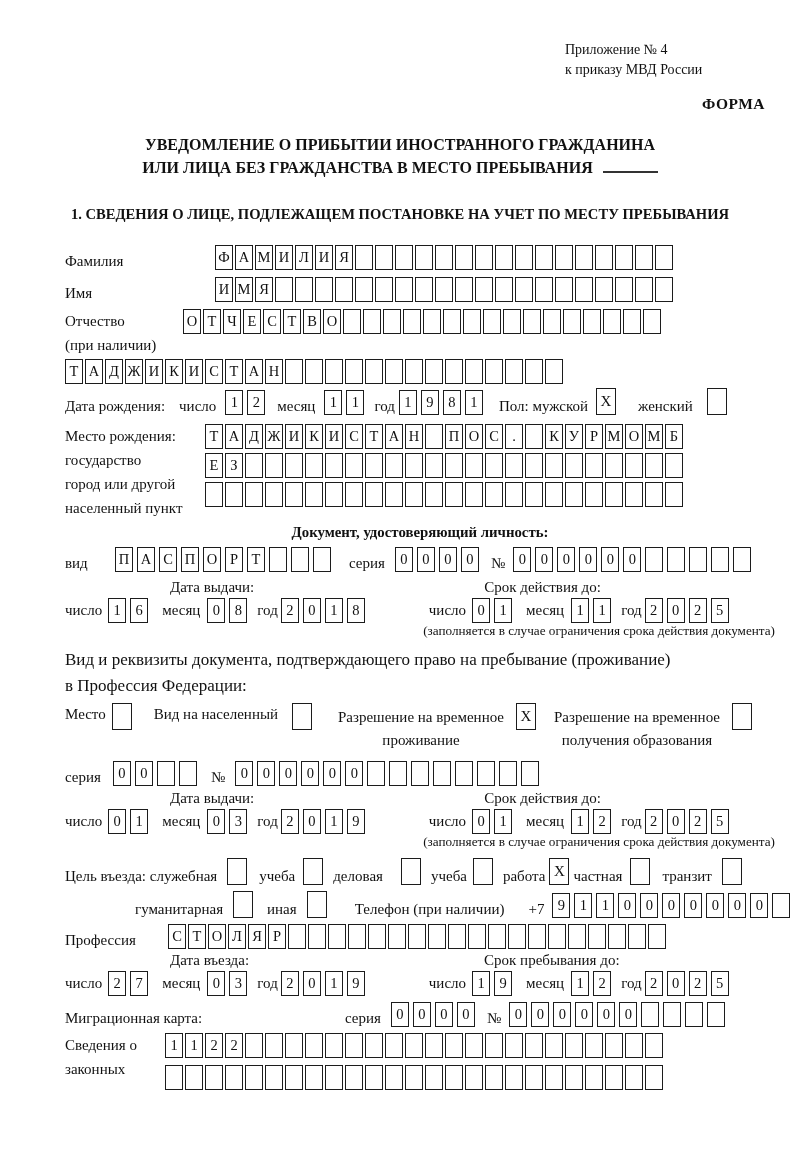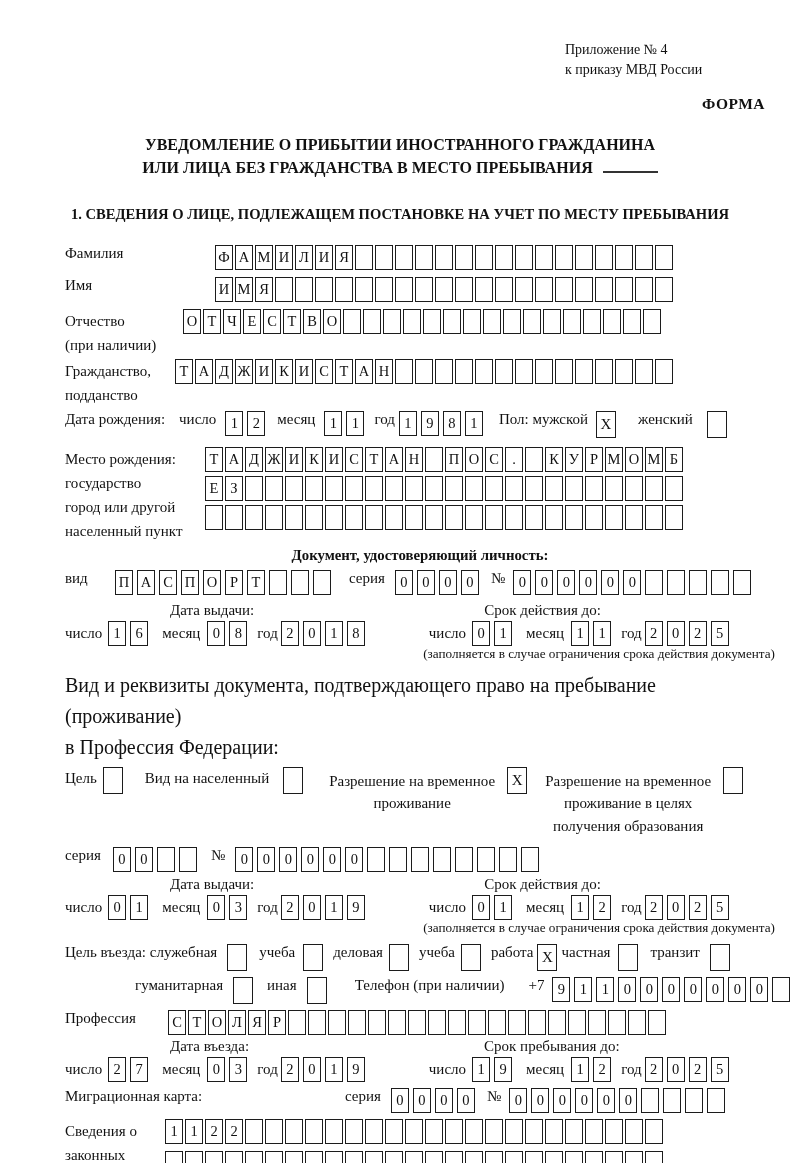--- a/index.html
+++ b/index.html
@@ -8,36 +8,36 @@
     width:800px; height:1163px; position:relative; overflow:hidden;
     font-family:"Liberation Serif", serif; color:#111; font-size:15px;
   }
   .hdr { margin:40px 30px 0 565px; line-height:1.4; font-size:14px; }
   .hdr .sub { font-size:13px; margin-top:3px; line-height:1.35; }
   .forma { text-align:right; margin:16px 35px 0 0; font-weight:bold; font-size:15.5px; letter-spacing:.5px; }
   .title { text-align:center; font-weight:bold; font-size:16px; margin-top:20px; line-height:1.45; }
   .title .uline { display:inline-block; width:55px; border-bottom:2px solid #333; margin-left:10px; }
   .sect { text-align:center; font-weight:bold; font-size:14.6px; margin-top:26px; }
   .body { padding:22px 25px 0 65px; }
-  .row { display:flex; align-items:flex-start; margin-bottom:7px; }
+  .row { display:flex; align-items:flex-end; margin-bottom:7px; }
   .row.top { align-items:flex-start; }
   .lbl { font-size:15px; white-space:nowrap; }
   .lblcol div { line-height:24px; font-size:15px; white-space:nowrap; }
   .cells { display:flex; flex-wrap:nowrap; }
   .cell {
     display:inline-block; width:18px; height:25px; border:1.7px solid #1c1c1c;
     margin-right:2px; text-align:center; font-size:14.5px; line-height:22px; background:#fff;
   }
   .dates .cell, .small4 .cell { margin-right:4px; }
   .checkbox {
     display:inline-block; width:20px; height:27px; border:1.7px solid #1c1c1c;
     text-align:center; font-size:15px; line-height:24px; background:#fff; flex:0 0 auto;
   }
   .note { text-align:right; font-size:13.2px; margin:-2px 0 8px 0; }
-  .para { font-size:20px; line-height:1.55; margin-bottom:4px; }
+  .para { font-size:17px; line-height:1.55; margin-bottom:4px; }
   .ctr { text-align:center; line-height:1.5; }
   .mb0 { margin-bottom:4px; }
   .grp { display:flex; align-items:center; }
   .doc-head { text-align:center; font-weight:bold; font-size:14.8px; margin:4px 0 6px 0; }
   .dl { display:flex; font-size:15px; margin-bottom:2px; }
 </style>
 </head>
 <body>
 
 <div class="hdr">
@@ -143,24 +143,20 @@
         <span class="cell"></span>
         <span class="cell"></span>
         <span class="cell"></span>
         <span class="cell"></span>
         <span class="cell"></span>
         <span class="cell"></span>
       </span>
   </div>
 
   <div class="row top" style="margin-bottom:4px">
-    <span class="lblcol" style="width:110px">
-      <div>Гражданство,</div>
-      <div>подданство</div>
-    </span>
     <span class="cells">
         <span class="cell">Т</span>
         <span class="cell">А</span>
         <span class="cell">Д</span>
         <span class="cell">Ж</span>
         <span class="cell">И</span>
         <span class="cell">К</span>
         <span class="cell">И</span>
         <span class="cell">С</span>
         <span class="cell">Т</span>
@@ -381,32 +377,31 @@
     </span>
   </div>
   <div class="note">(заполняется в случае ограничения срока действия документа)</div>
 
   <div class="para">
     <div>Вид и реквизиты документа, подтверждающего право на пребывание (проживание)</div>
     <div>в Профессия Федерации:</div>
   </div>
 
   <div class="row top" style="margin-bottom:10px">
-    <span class="lbl" style="margin:3px 6px 0 0">Цель</span>
+    <span class="lbl" style="margin:3px 6px 0 0">Место</span>
     <span class="checkbox"></span>
     <span class="lbl" style="margin:3px 14px 0 22px">Вид на населенный</span>
     <span class="checkbox"></span>
     <span class="ctr" style="margin:3px 12px 0 26px">
       <div>Разрешение на временное</div>
       <div>проживание</div>
     </span>
     <span class="checkbox">X</span>
     <span class="ctr" style="margin:3px 12px 0 18px">
       <div>Разрешение на временное</div>
-      <div>проживание в целях</div>
       <div>получения образования</div>
     </span>
     <span class="checkbox"></span>
   </div>
 
   <div class="row small4" style="margin-bottom:4px">
     <span class="lbl" style="margin-right:12px">серия</span>
     <span class="cells small4">
         <span class="cell">0</span>
         <span class="cell">0</span>
@@ -476,21 +471,21 @@
         </span>
     </span>
   </div>
   <div class="note">(заполняется в случае ограничения срока действия документа)</div>
 
   <div class="row" style="margin-bottom:6px">
     <span class="lbl" style="margin-right:10px">Цель въезда: служебная</span>
     <span class="checkbox"></span>
     <span class="lbl" style="margin:0 8px 0 12px">учеба</span>
     <span class="checkbox"></span>
-    <span class="lbl" style="margin:0 6px 0 10px">деловая</span>
+    <span class="lbl" style="margin:0 18px 0 10px">деловая</span>
     <span class="checkbox"></span>
     <span class="lbl" style="margin:0 6px 0 10px">учеба</span>
     <span class="checkbox"></span>
     <span class="lbl" style="margin:0 4px 0 10px">работа</span>
     <span class="checkbox">X</span>
     <span class="lbl" style="margin:0 8px 0 4px">частная</span>
     <span class="checkbox"></span>
     <span class="lbl" style="margin:0 10px 0 12px">транзит</span>
     <span class="checkbox"></span>
   </div>

